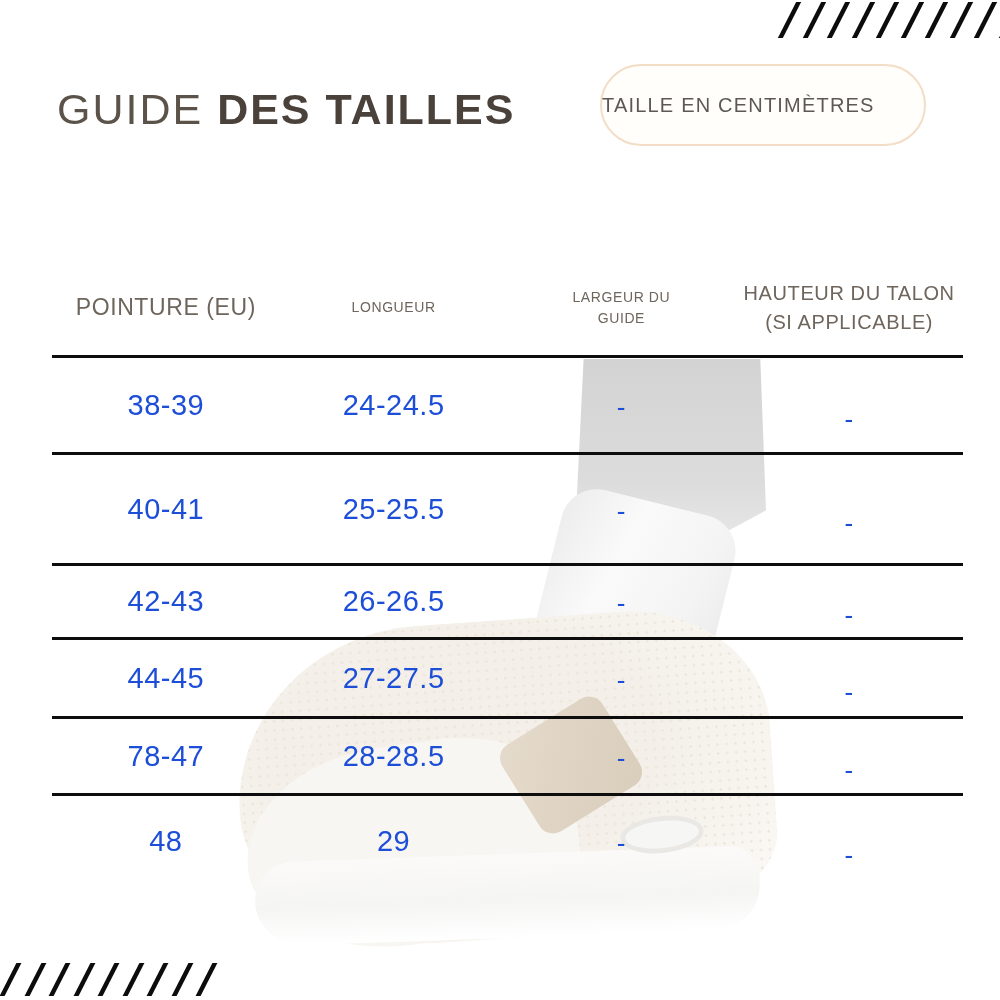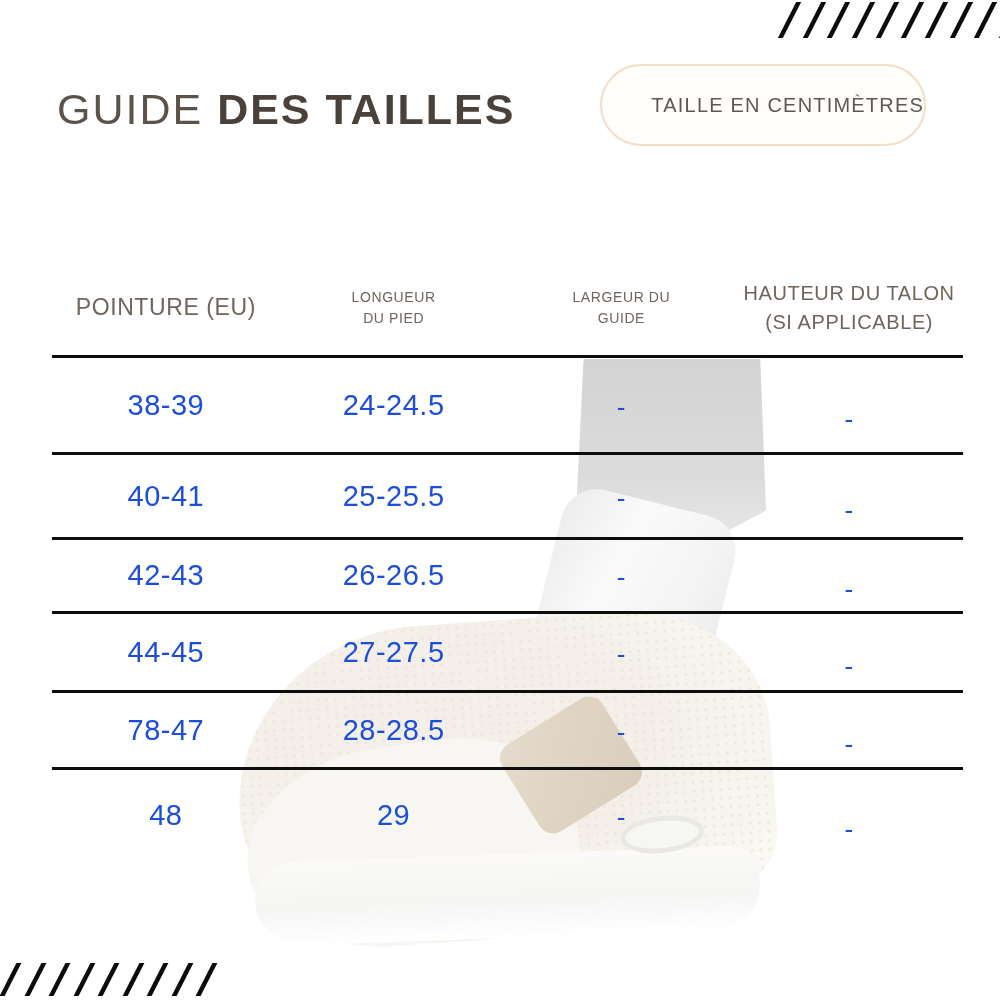--- a/index.html
+++ b/index.html
@@ -14,21 +14,21 @@
   .hatch-bl{bottom:4px;left:8px;}
   .hatch-bl span{height:33px;}
   
   .title{position:absolute;left:57px;top:86px;z-index:2;font-size:43px;letter-spacing:2px;line-height:1.1;white-space:nowrap;}
   .title .t-light{font-weight:400;color:#5b534a;}
   .title .t-bold{font-weight:700;color:#4a413a;}
   
   .badge{
     position:absolute;left:600px;top:64px;width:326px;height:82px;z-index:2;
     border:2.5px solid #f3ddc6;border-radius:41px;background:#fffefb;
-    display:flex;align-items:center;justify-content:flex-end;box-sizing:border-box;
+    display:flex;align-items:center;justify-content:flex-start;box-sizing:border-box;
   }
   .badge span{font-size:20px;letter-spacing:1.2px;color:#5c5954;}
   
   .watermark{position:absolute;inset:0;z-index:0;overflow:hidden;pointer-events:none;}
   .pant{
     position:absolute;left:576px;top:359px;width:190px;height:176px;
     background:linear-gradient(180deg,#d3d3d3,#dcdcdc 70%,#e6e6e6);
     clip-path:polygon(4% 0,97% 0,100% 86%,76% 100%,12% 100%,0 88%);
   }
   .sock{
@@ -70,21 +70,21 @@
   .thead,.trow{
     display:grid;grid-template-columns:repeat(4,1fr);
     align-items:center;box-sizing:border-box;text-align:center;
   }
   .thead{height:98px;border-bottom:3px solid #0d0d0d;color:#6e655c;}
   .th{display:flex;flex-direction:column;justify-content:center;font-size:14px;letter-spacing:0.6px;line-height:1.45;}
   .thead .th:nth-child(1){font-size:23px;}
   .thead .th:nth-child(4){font-size:20px;}
   .trow{border-bottom:3px solid #0d0d0d;color:#1d4ed8;font-size:29px;letter-spacing:0.5px;}
   .trow:nth-child(2){height:97px;}
-  .trow:nth-child(3){height:85px;text-align:center;}
+  .trow:nth-child(3){height:111px;text-align:center;}
   .trow:nth-child(4){height:74px;}
   .trow:nth-child(5){height:79px;}
   .trow:nth-child(6){height:77px;}
   .trow:nth-child(7){height:90px;border-bottom:none;}
   .trow .cell:nth-child(3){font-size:26px;transform:translateY(2px);}
   .trow .cell:nth-child(4){font-size:26px;transform:translateY(14px);}
 </style>
 </head>
 <body>
 
@@ -124,21 +124,20 @@
 
   <div class="table">
 
     <div class="thead">
       <div class="th">
         <span>POINTURE (EU)</span>
         <span></span>
       </div>
       <div class="th">
         <span>LONGUEUR</span>
-        <span>DU PIED</span>
       </div>
       <div class="th">
         <span>LARGEUR DU</span>
         <span>GUIDE</span>
       </div>
       <div class="th">
         <span>HAUTEUR DU TALON</span>
         <span>(SI APPLICABLE)</span>
       </div>
     </div>

